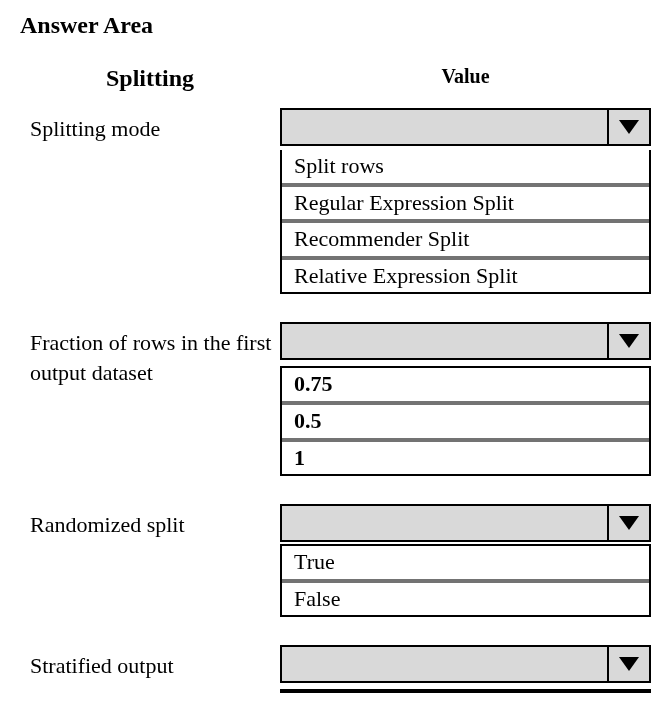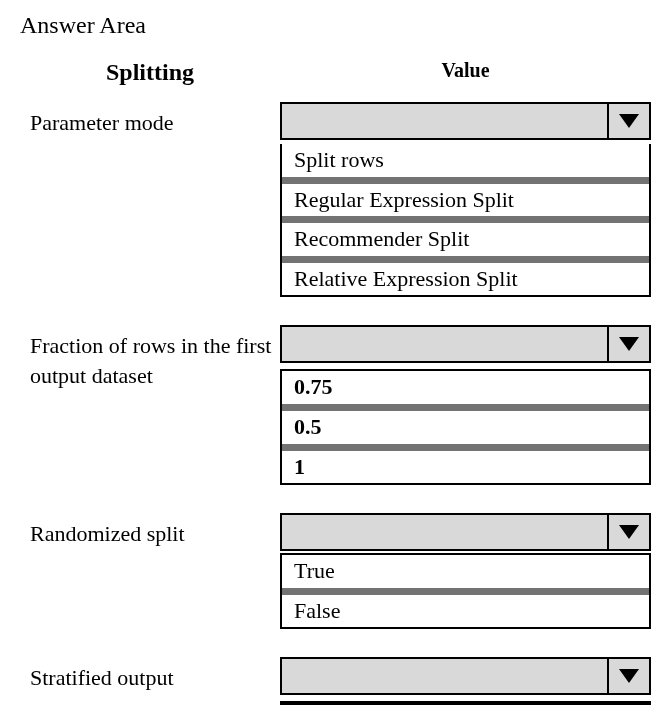--- a/index.html
+++ b/index.html
@@ -8,23 +8,23 @@
     body {
       font-family: "Times New Roman", Times, serif;
       font-size: 22px;
       margin: 0;
       padding: 12px 20px;
       width: 671px;
       background: #fff;
       color: #000;
     }
     .title {
-      font-weight: normal;
+      font-weight: bold;
       font-size: 24px;
-      margin-bottom: 20px;
+      margin-bottom: 26px;
     }
     .headers {
       display: flex;
       margin-bottom: 16px;
     }
     .header-left {
       width: 260px;
       text-align: center;
       font-weight: bold;
       font-size: 24px;
@@ -74,42 +74,42 @@
       height: 14px;
     }
     .option-list {
       border: 2px solid #000;
       border-top: none;
       margin-top: 4px;
     }
     .option-item {
       padding: 2px 12px;
       font-size: 22px;
-      border-bottom: 7px solid #737373;
+      border-bottom: 4px solid #737373;
       line-height: 1.3;
     }
     .option-item:last-child {
       border-bottom: none;
     }
     .option-list.with-top-border {
        border-top: 2px solid #000;
     }
   </style>
 </head>
 <body>
 
 <div class="title">Answer Area</div>
 
 <div class="headers">
   <div class="header-left">Splitting</div>
   <div class="header-right">Value</div>
 </div>
 
 <div class="row">
-  <div class="param-label">Parameter mode</div>
+  <div class="param-label">Splitting mode</div>
   <div class="value-area">
     <div class="dropdown-head">
       <div class="dropdown-head-selected"></div>
       <div class="dropdown-arrow-cell">
         <svg viewBox="0 0 20 14">
             <polygon points="0,0 20,0 10,14" fill="#000"></polygon>
           </svg>
       </div>
     </div>
     <div class="option-list">

